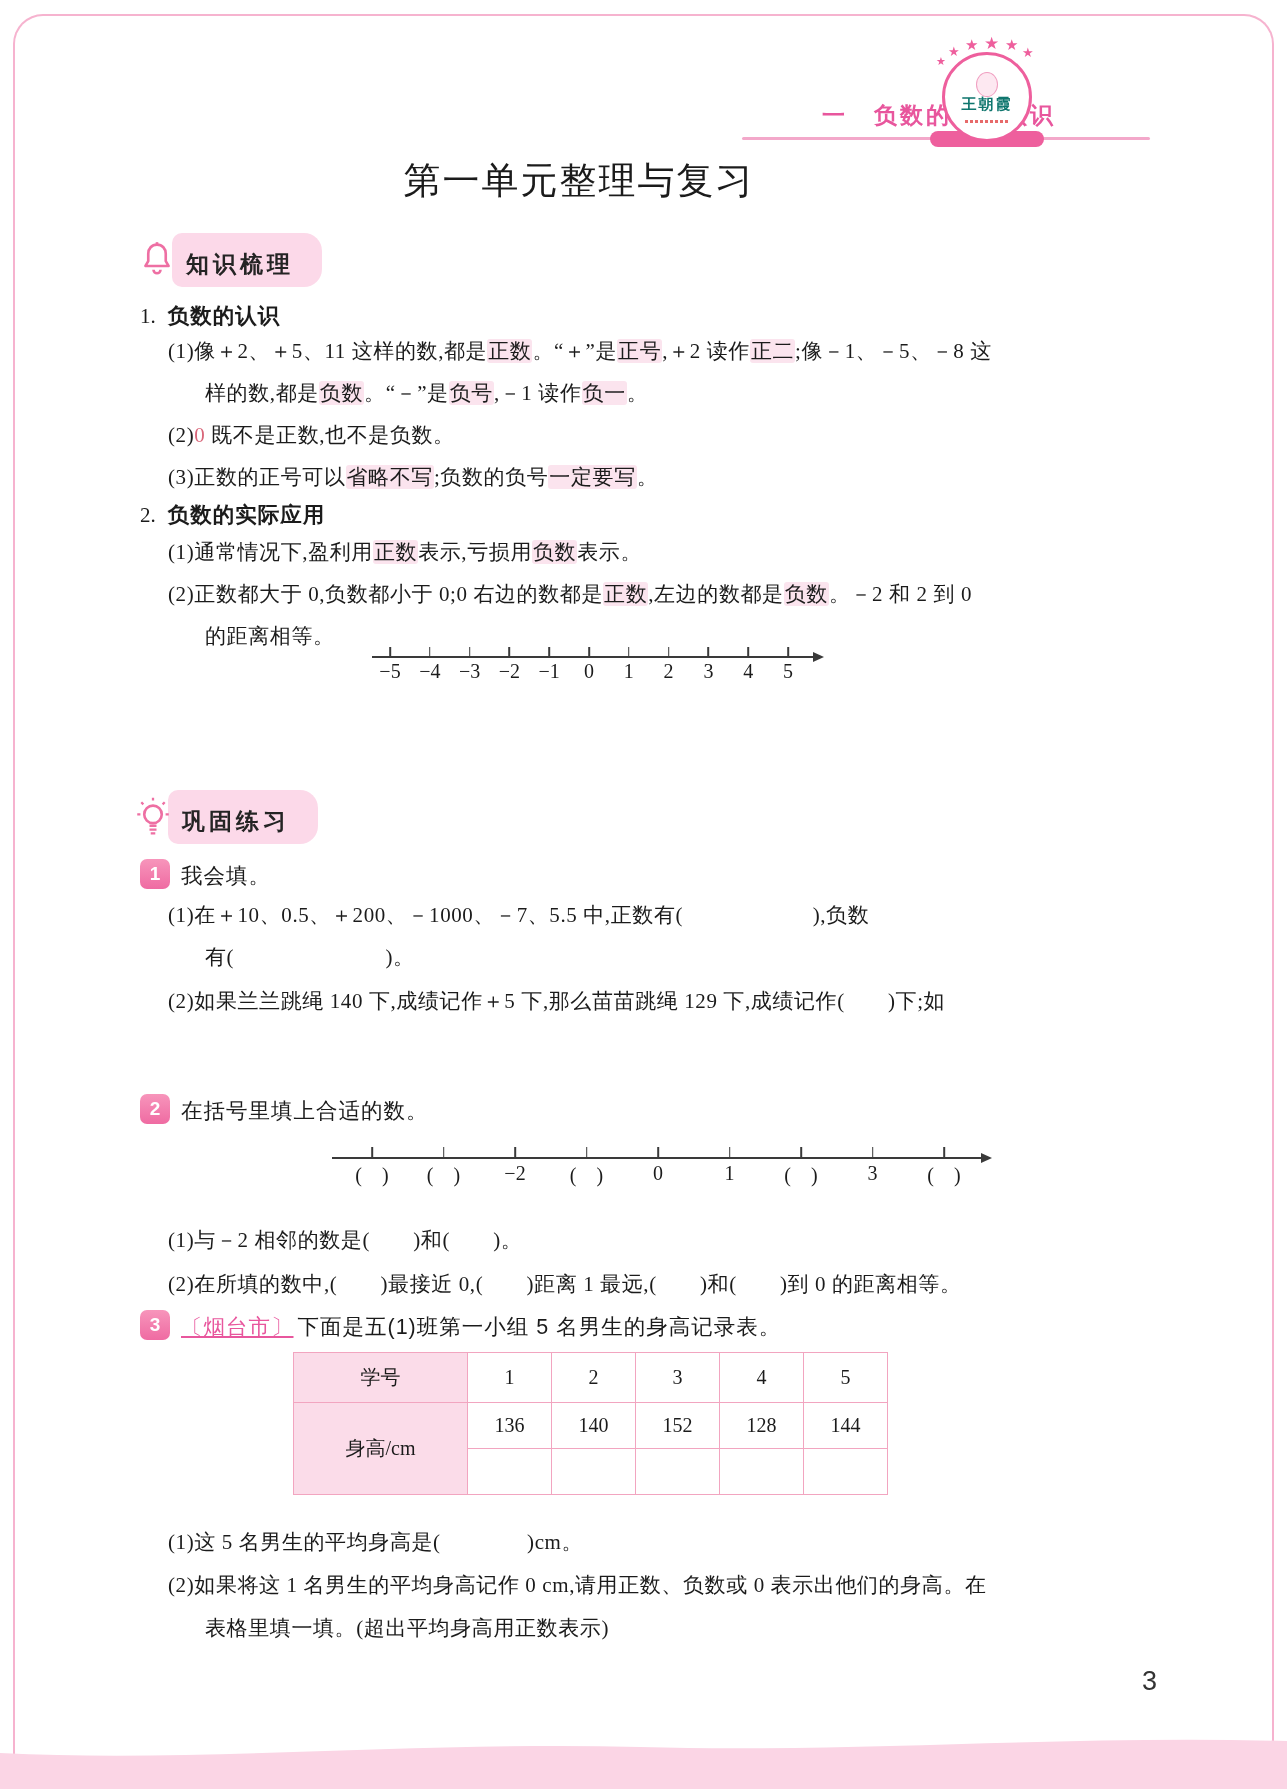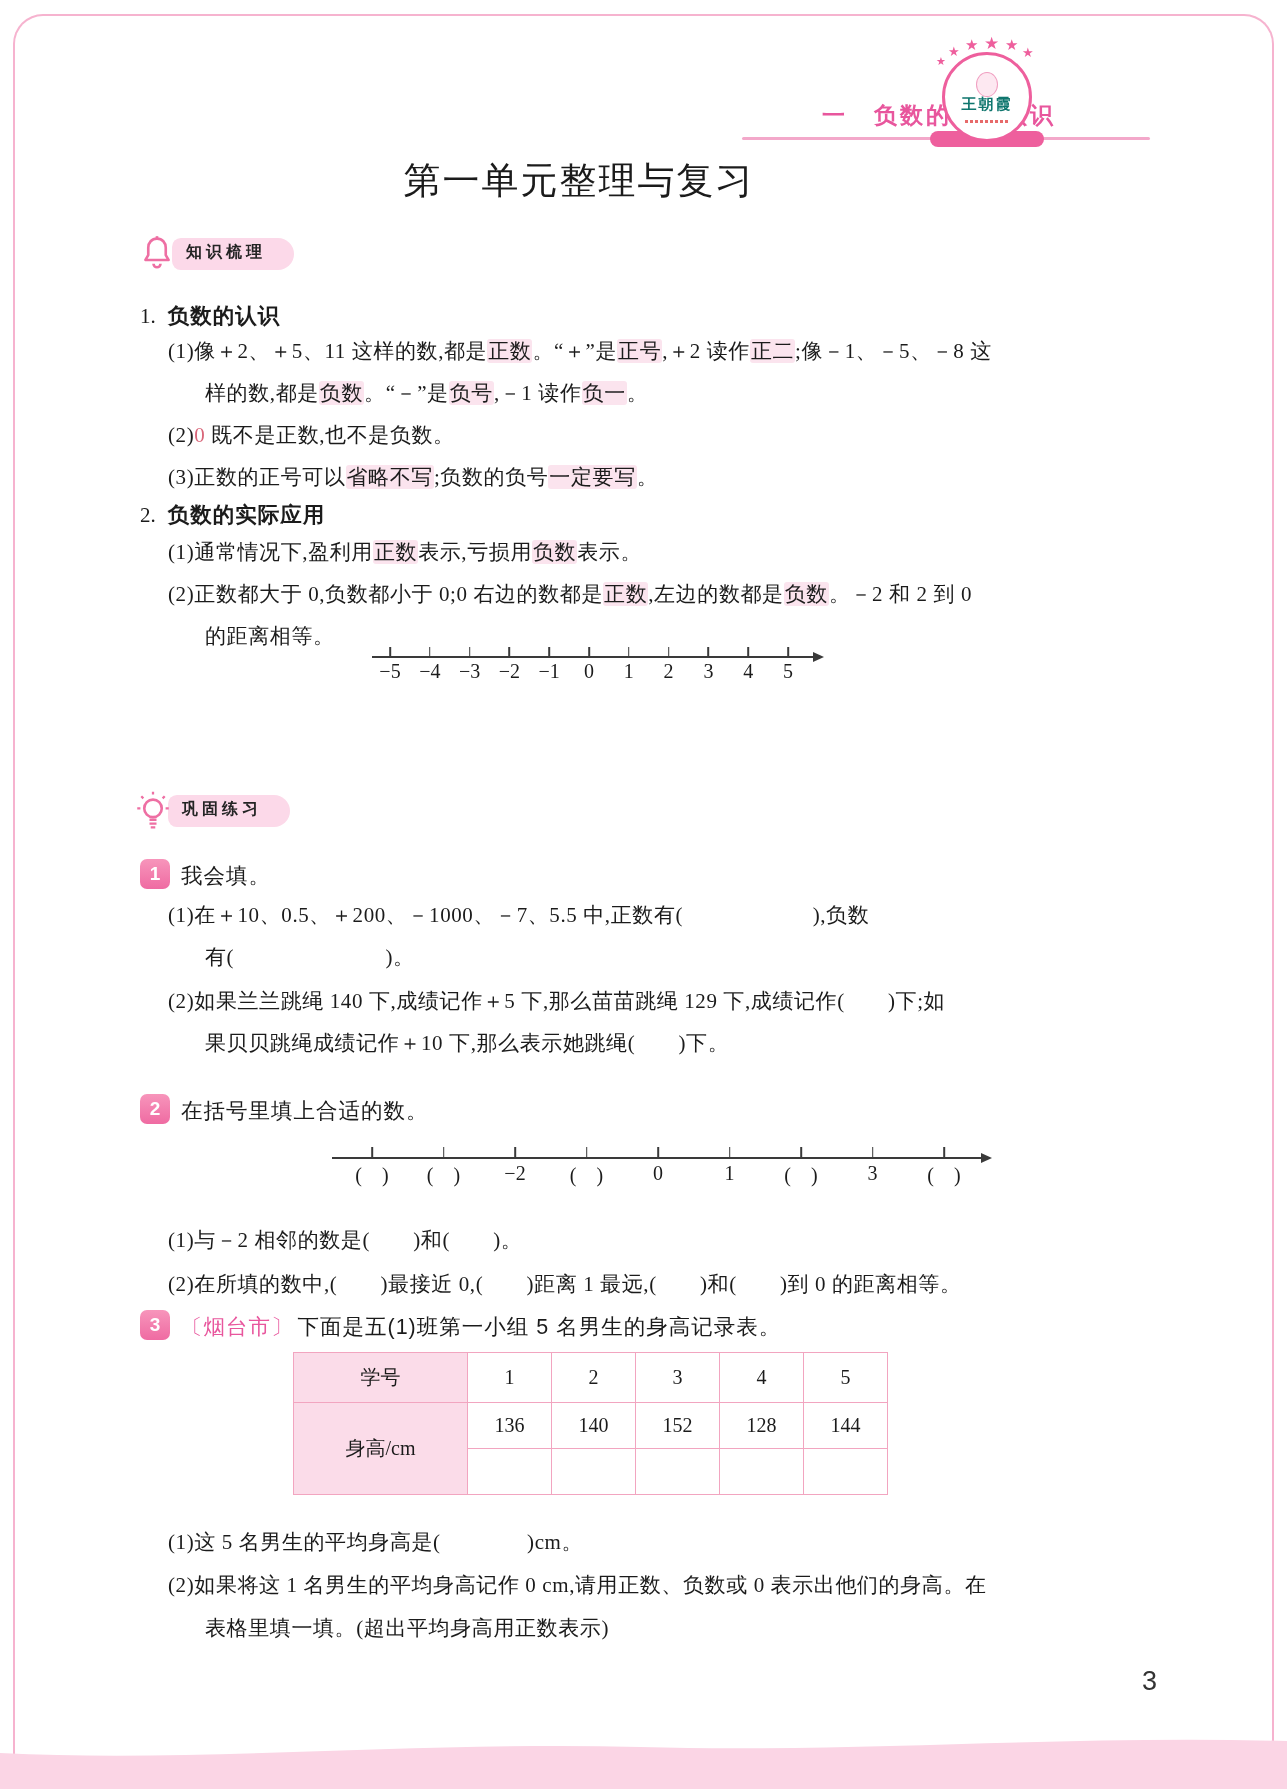--- a/index.html
+++ b/index.html
@@ -32,41 +32,41 @@
             width:44px;height:3px;
             background:repeating-linear-gradient(90deg,#e76a6a 0 3px,transparent 3px 5px);}
 
   
   .title{position:absolute;top:156px;left:0;width:1158px;text-align:center;
          font-size:37px;font-weight:normal;letter-spacing:2px;}
 
   
   .section-badge{position:absolute;display:flex;align-items:center;z-index:2;}
   .sb-icon{width:42px;height:42px;margin-right:0;position:relative;z-index:2;flex:0 0 auto;}
-  .sb-pill{background:#fcd9e9;border-radius:10px 18px 18px 10px;padding:4px 28px 7px 14px;
-           font-size:16px;font-weight:bold;color:#242424;letter-spacing:4px;margin-left:-6px;}
+  .sb-pill{background:#fcd9e9;border-radius:10px 18px 18px 10px;padding:16px 28px 7px 14px;
+           font-size:23px;font-weight:bold;color:#242424;letter-spacing:4px;margin-left:-6px;}
 
   
   .kpoint{position:absolute;white-space:nowrap;}
   .kpoint .knum{font-size:21px;}
   .kpoint .ktitle{font-size:21.5px;font-weight:bold;margin-left:12px;letter-spacing:1px;}
 
   
   .line{position:absolute;font-size:21px;letter-spacing:0.6px;white-space:nowrap;}
   .hl{background:#fbe4ee;border-radius:3px;padding:0 1px;}
   .red{color:#d9677a;}
 
   
   .pnum{position:absolute;width:30px;height:30px;border-radius:7px;
         background:linear-gradient(180deg,#f795bb,#ef6ba2);color:#fff;
         font-family:"Liberation Sans","DejaVu Sans",sans-serif;font-weight:bold;font-size:19px;
         display:flex;align-items:center;justify-content:center;}
   .pintro{position:absolute;font-size:21.5px;letter-spacing:1px;white-space:nowrap;
           font-family:"Liberation Sans","DejaVu Sans",sans-serif;}
-  .tag{color:#e8569d;margin-right:4px;}
+  .tag{color:#e8569d;margin-right:4px;text-decoration:underline;}
 
   
   .numline{position:absolute;}
   .nl-axis{position:absolute;left:0;right:10px;height:1.6px;background:#3a3a3a;}
   .nl-arrow{position:absolute;right:0;width:0;height:0;
             border-left:11px solid #3a3a3a;border-top:5px solid transparent;border-bottom:5px solid transparent;}
   .nl-span{position:absolute;top:0;bottom:0;}
   .nl-tick{position:absolute;width:1.6px;background:#3a3a3a;transform:translateX(-50%);}
   .nl-label{position:absolute;transform:translateX(-50%);font-size:20px;white-space:nowrap;}
 
@@ -187,21 +187,20 @@
       </svg>
     </span>
     <span class="sb-pill hei">巩固练习</span>
   </div>
 
   <div class="pnum" style="left:140px;top:859px;">1</div>
   <div class="pintro" style="left:181px;top:861px;">我会填。</div>
   <div class="line" style="left:168px;top:901px;">(1)在＋10、0.5、＋200、－1000、－7、5.5 中,正数有(　　　　　　),负数</div>
   <div class="line" style="left:205px;top:943px;">有(　　　　　　　)。</div>
   <div class="line" style="left:168px;top:987px;">(2)如果兰兰跳绳 140 下,成绩记作＋5 下,那么苗苗跳绳 129 下,成绩记作(　　)下;如</div>
-  <div class="line" style="left:205px;top:1029px;">果贝贝跳绳成绩记作＋10 下,那么表示她跳绳(　　)下。</div>
 
   <div class="pnum" style="left:140px;top:1094px;">2</div>
   <div class="pintro" style="left:181px;top:1096px;">在括号里填上合适的数。</div>
 
   <div class="numline nl2">
     <div class="nl-axis"></div>
     <div class="nl-arrow"></div>
     <div class="nl-span">
         <div class="nl-tick" style="left: 0%;"></div>
         <div class="nl-label" style="left: 0%;">(　)</div>

